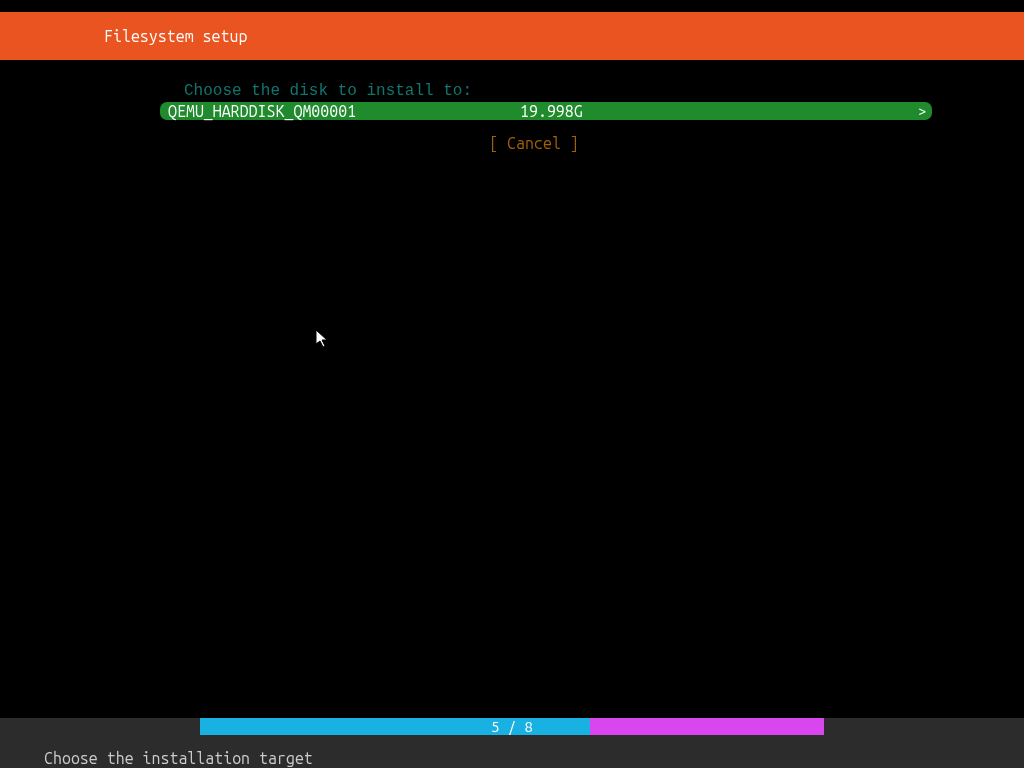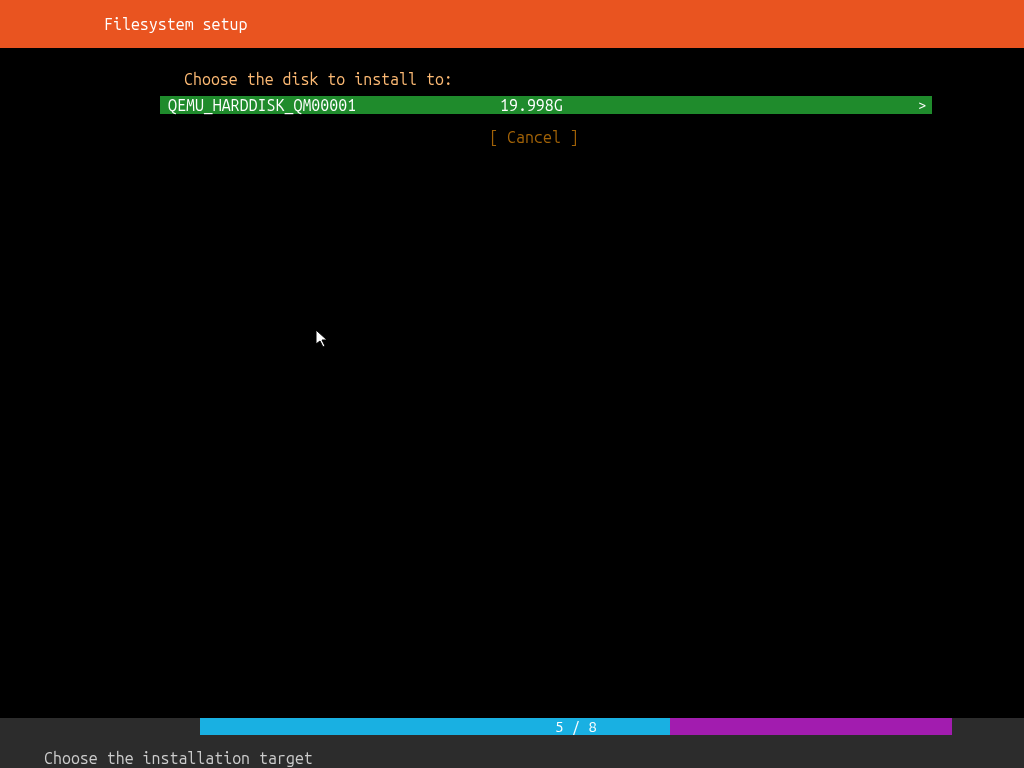--- a/index.html
+++ b/index.html
@@ -17,48 +17,51 @@
       overflow: hidden;
       position: relative;
     }
     .header {
       background: #e95420;
       height: 48px;
       display: flex;
       align-items: center;
       padding-left: 104px;
       color: #ffffff;
+      margin-top: 12px;
     }
     .content {
       padding-top: 22px;
       padding-left: 184px;
       padding-right: 90px;
     }
     .prompt {
-      color: #fdba74;
-      margin-bottom: 8px;
+      color: #0f766e;
+      margin-bottom: 2px;
+      font-family: Liberation Mono, monospace;
     }
     .disk-row {
       background: #1f8b2c;
       color: #ffffff;
       height: 18px;
       display: flex;
       align-items: center;
       position: relative;
       margin-left: -24px;
       width: 772px;
       padding-left: 8px;
       cursor: pointer;
+      border-radius: 7px;
     }
     .disk-name {
       color: #ffffff;
     }
     .disk-size {
       position: absolute;
-      left: 340px;
+      left: 360px;
     }
     .disk-arrow {
       position: absolute;
       right: 6px;
       font-size: 14px;
     }
     .cancel-row {
       margin-top: 14px;
       text-align: center;
       width: 748px;
@@ -77,23 +80,23 @@
       display: flex;
       align-items: center;
       background: #2c2c2c;
     }
     .progress-spacer-left {
       width: 200px;
       height: 17px;
       background: #2c2c2c;
     }
     .progress-bar {
-      width: 752px;
+      width: 624px;
       height: 17px;
-      background: #a21caf;
+      background: #d946ef;
       position: relative;
     }
     .progress-fill {
       position: absolute;
       left: 0;
       top: 0;
       height: 17px;
       background: #19b0e2;
     }
     .progress-text {

